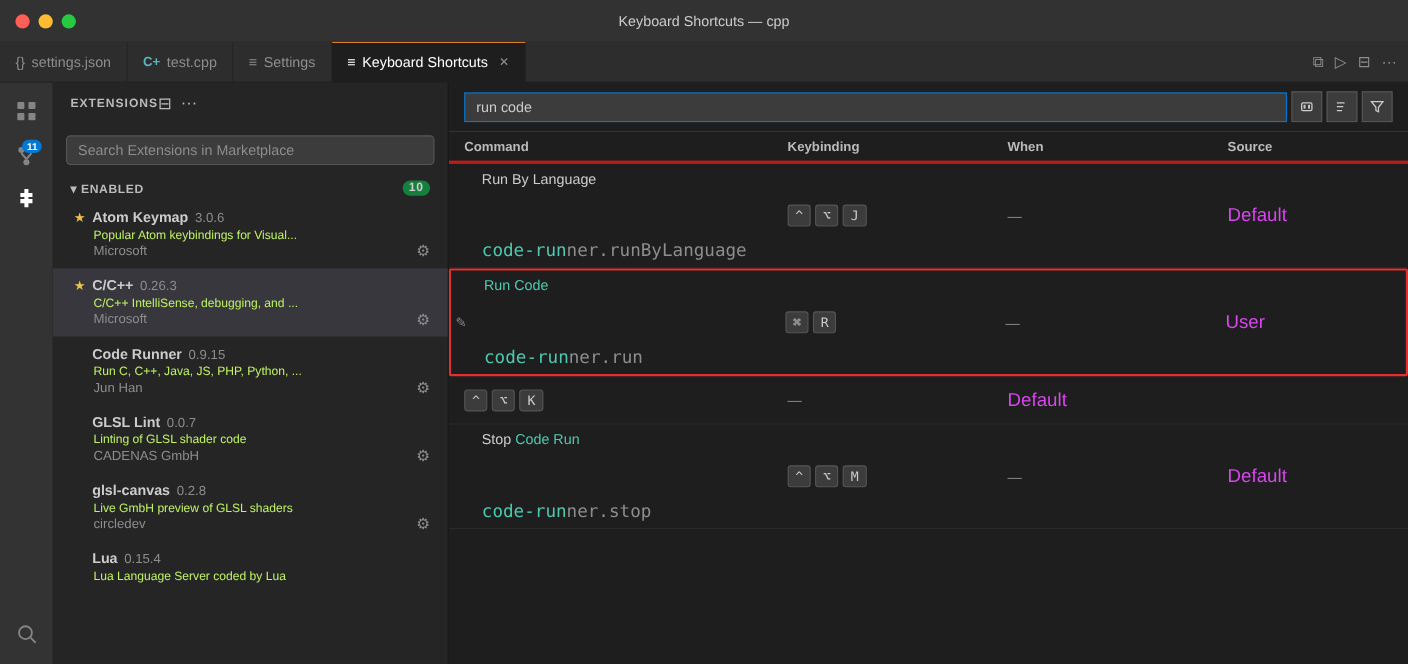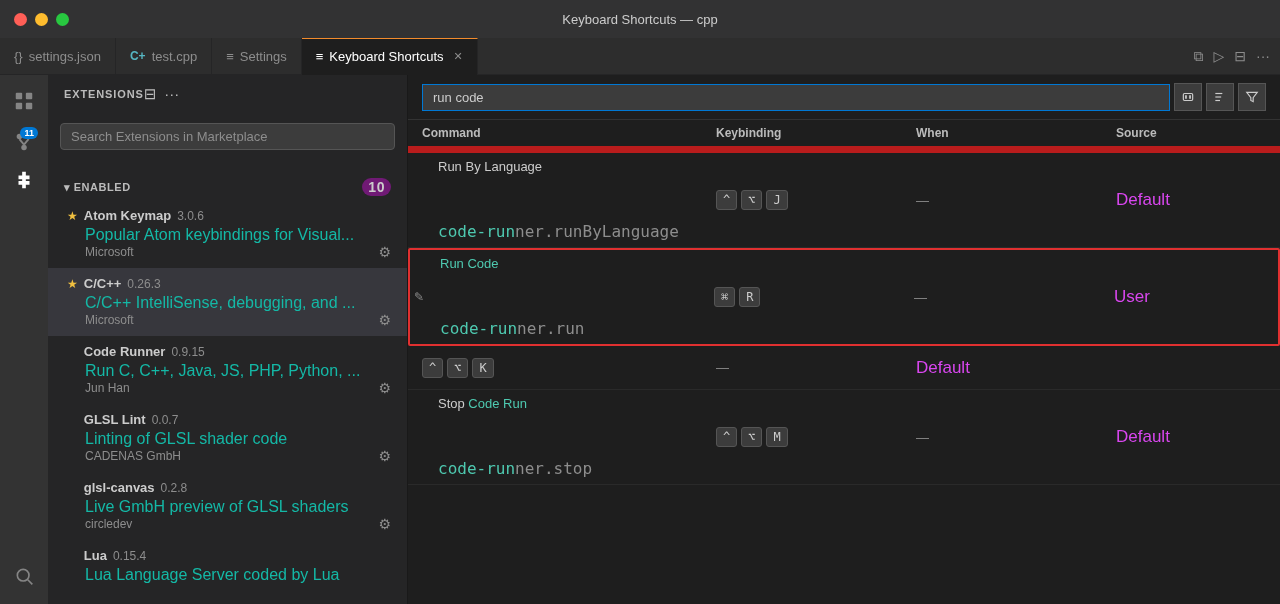--- a/index.html
+++ b/index.html
@@ -175,30 +175,29 @@
     }
     .sidebar-search::placeholder { color: #8d8d8d; }
     .sidebar-section-label {
       padding: 4px 16px;
       font-size: 11px;
       font-weight: 600;
       color: #bbbbbb;
       text-transform: uppercase;
       letter-spacing: 0.05em;
       display: flex;
-      align-items: center;
+      align-items: flex-end;
       justify-content: space-between;
-      margin-top: 14px;
     }
     .section-count {
-      background: #701a75;
+      background: #15803d;
       color: #cccccc;
       border-radius: 10px;
       padding: 1px 6px;
-      font-size: 14px;
+      font-size: 11px;
     }
     .ext-item {
       padding: 8px 16px;
       cursor: pointer;
       border-left: 3px solid transparent;
       position: relative;
     }
     .ext-item.selected { background: #37373d; }
     .ext-item-header {
       display: flex;
@@ -213,22 +212,22 @@
     .ext-name {
       font-weight: 600;
       color: #cccccc;
       font-size: 13px;
     }
     .ext-version {
       color: #8d8d8d;
       font-size: 12px;
     }
     .ext-desc {
-      color: #14b8a6;
-      font-size: 16px;
+      color: #bef264;
+      font-size: 11px;
       white-space: nowrap;
       overflow: hidden;
       text-overflow: ellipsis;
       margin-left: 18px;
     }
     .ext-publisher {
       color: #8d8d8d;
       font-size: 12px;
       margin-left: 18px;
       display: flex;
@@ -287,21 +286,21 @@
 
     
     .ks-table {
       flex: 1;
       overflow-y: auto;
     }
     .ks-table-header {
       display: grid;
       grid-template-columns: 1fr 200px 200px 150px;
       padding: 6px 14px;
-      border-bottom: 7px solid #b91c1c;
+      border-bottom: 3px solid #b91c1c;
       color: #bbbbbb;
       font-size: 12px;
       font-weight: 600;
       background: #1e1e1e;
       position: sticky;
       top: 0;
       z-index: 1;
     }
     .ks-row {
       display: grid;

